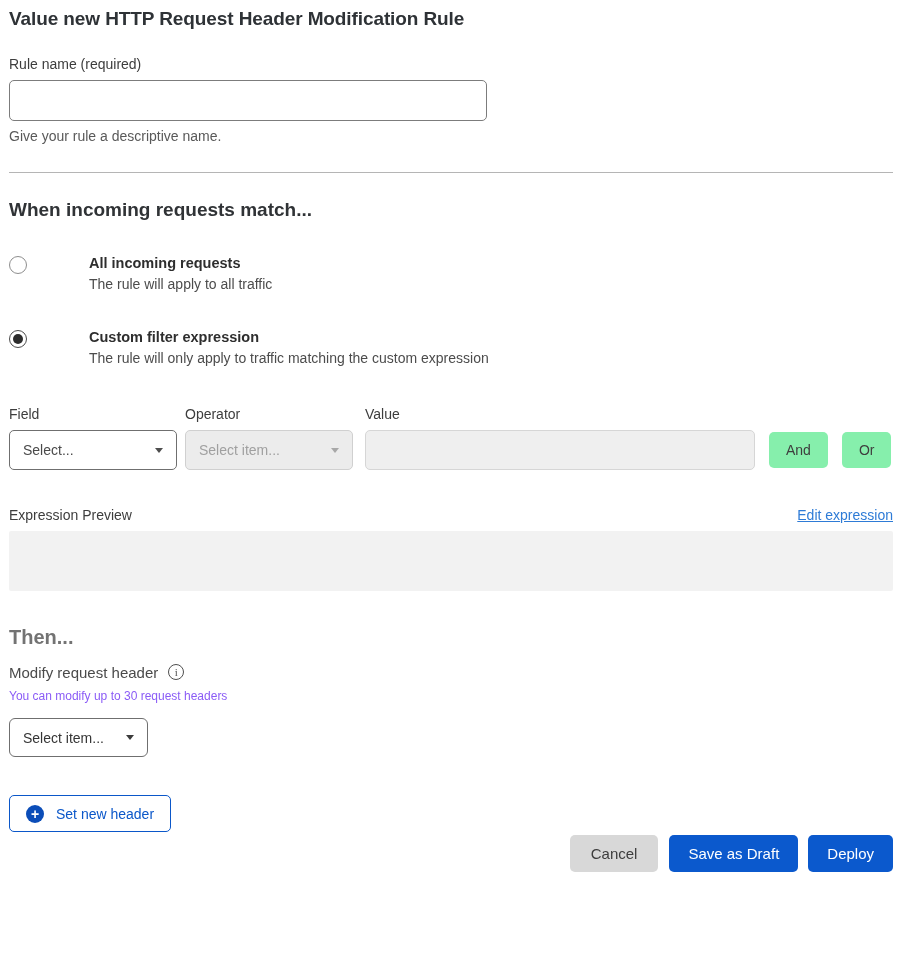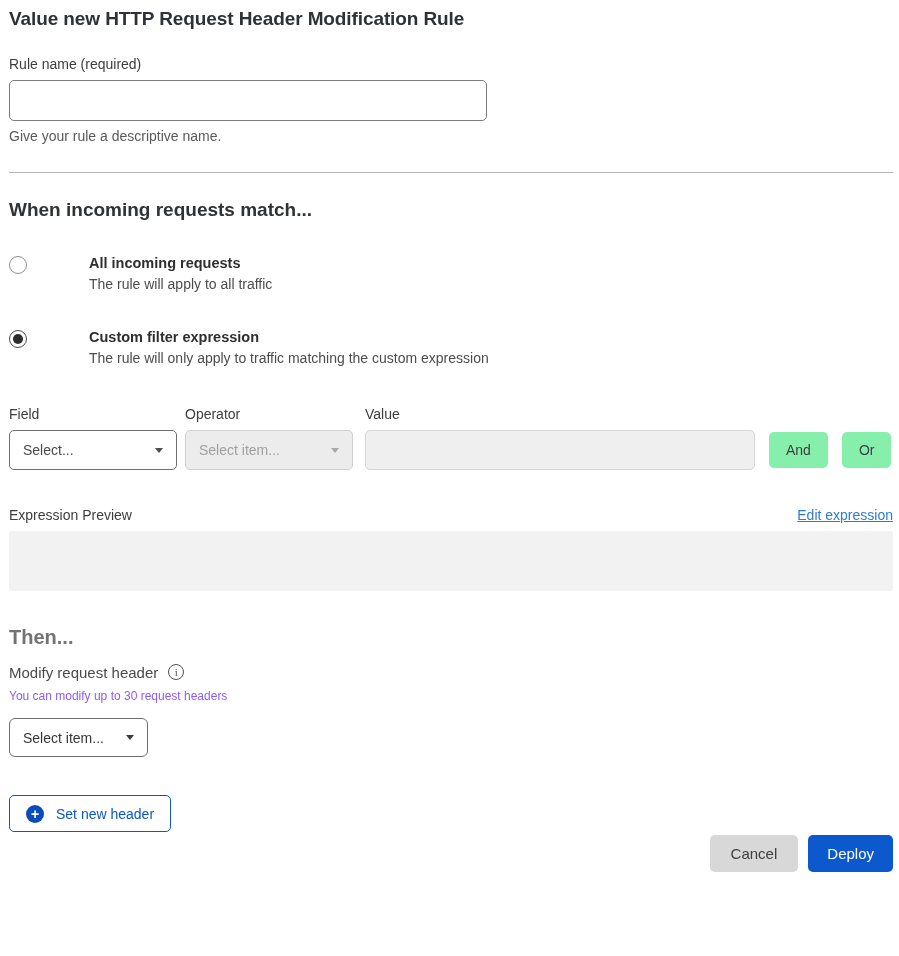--- a/index.html
+++ b/index.html
@@ -218,16 +218,17 @@
     <span class="caret"></span>
   </div>
 
   <button class="set-new-header">
     <span class="plus-circle">+</span>
     <span>Set new header</span>
   </button>
 
   <div class="footer-row">
     <button class="btn btn-cancel">Cancel</button>
+    <button class="btn btn-primary btn-save">Save as Draft</button>
     <button class="btn btn-primary btn-deploy">Deploy</button>
   </div>
 
 </div>
 
 </body></html>

